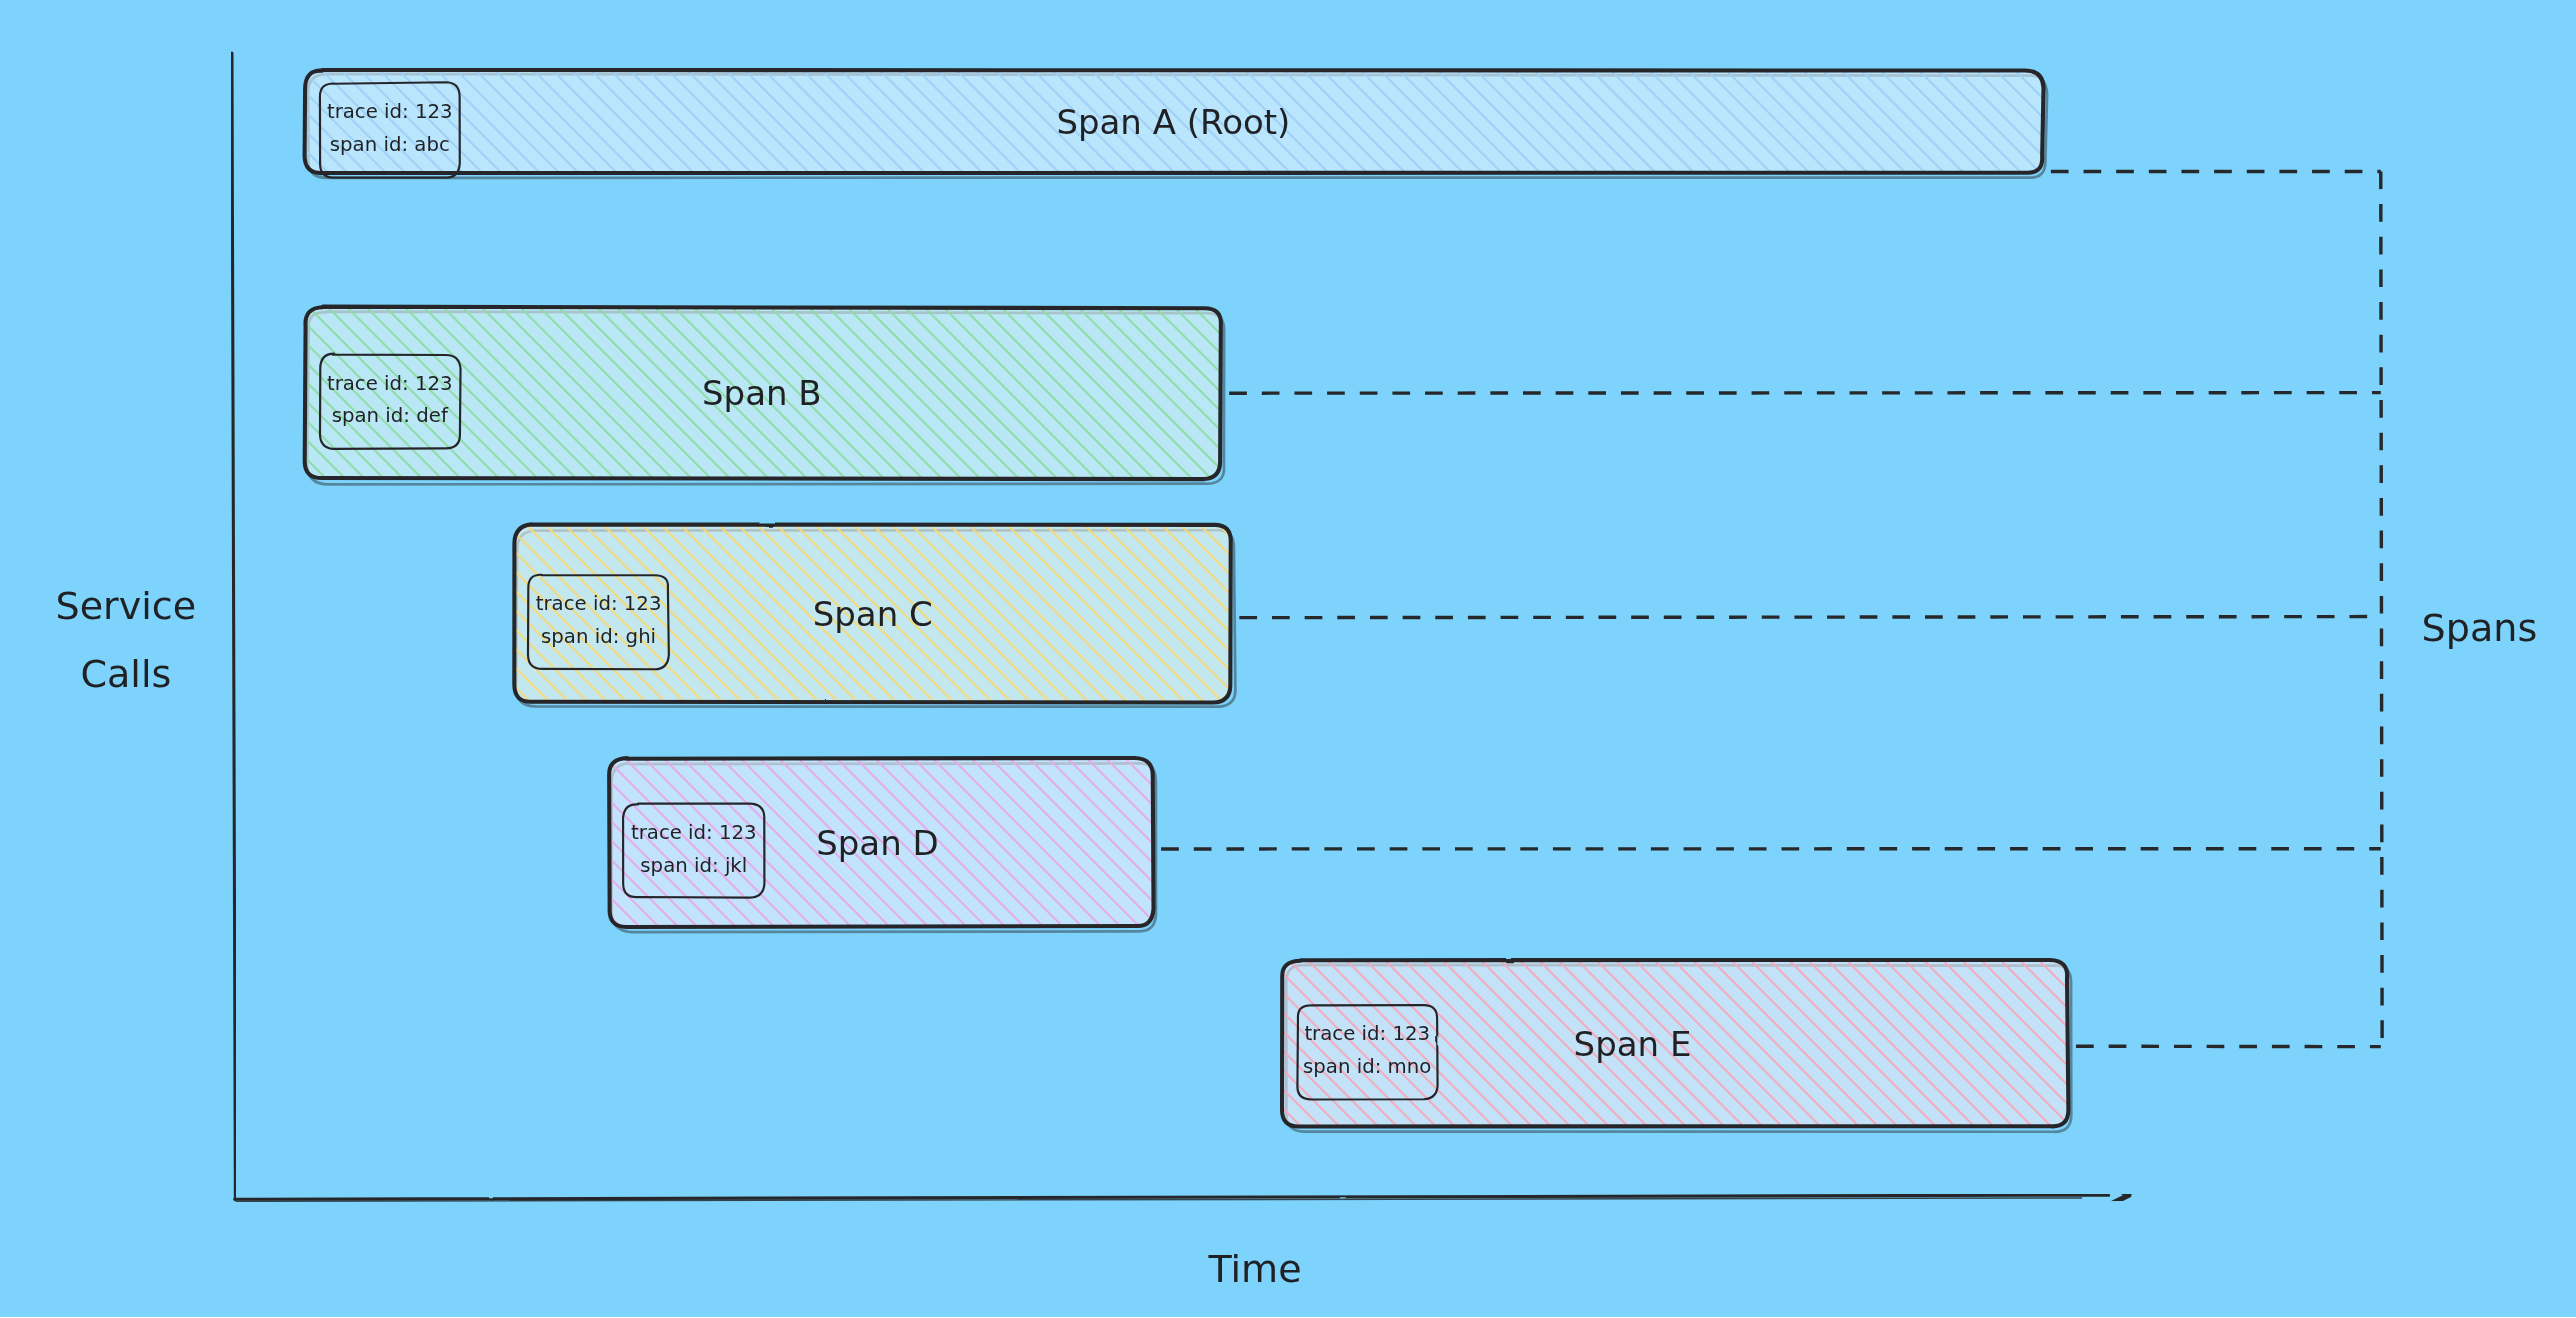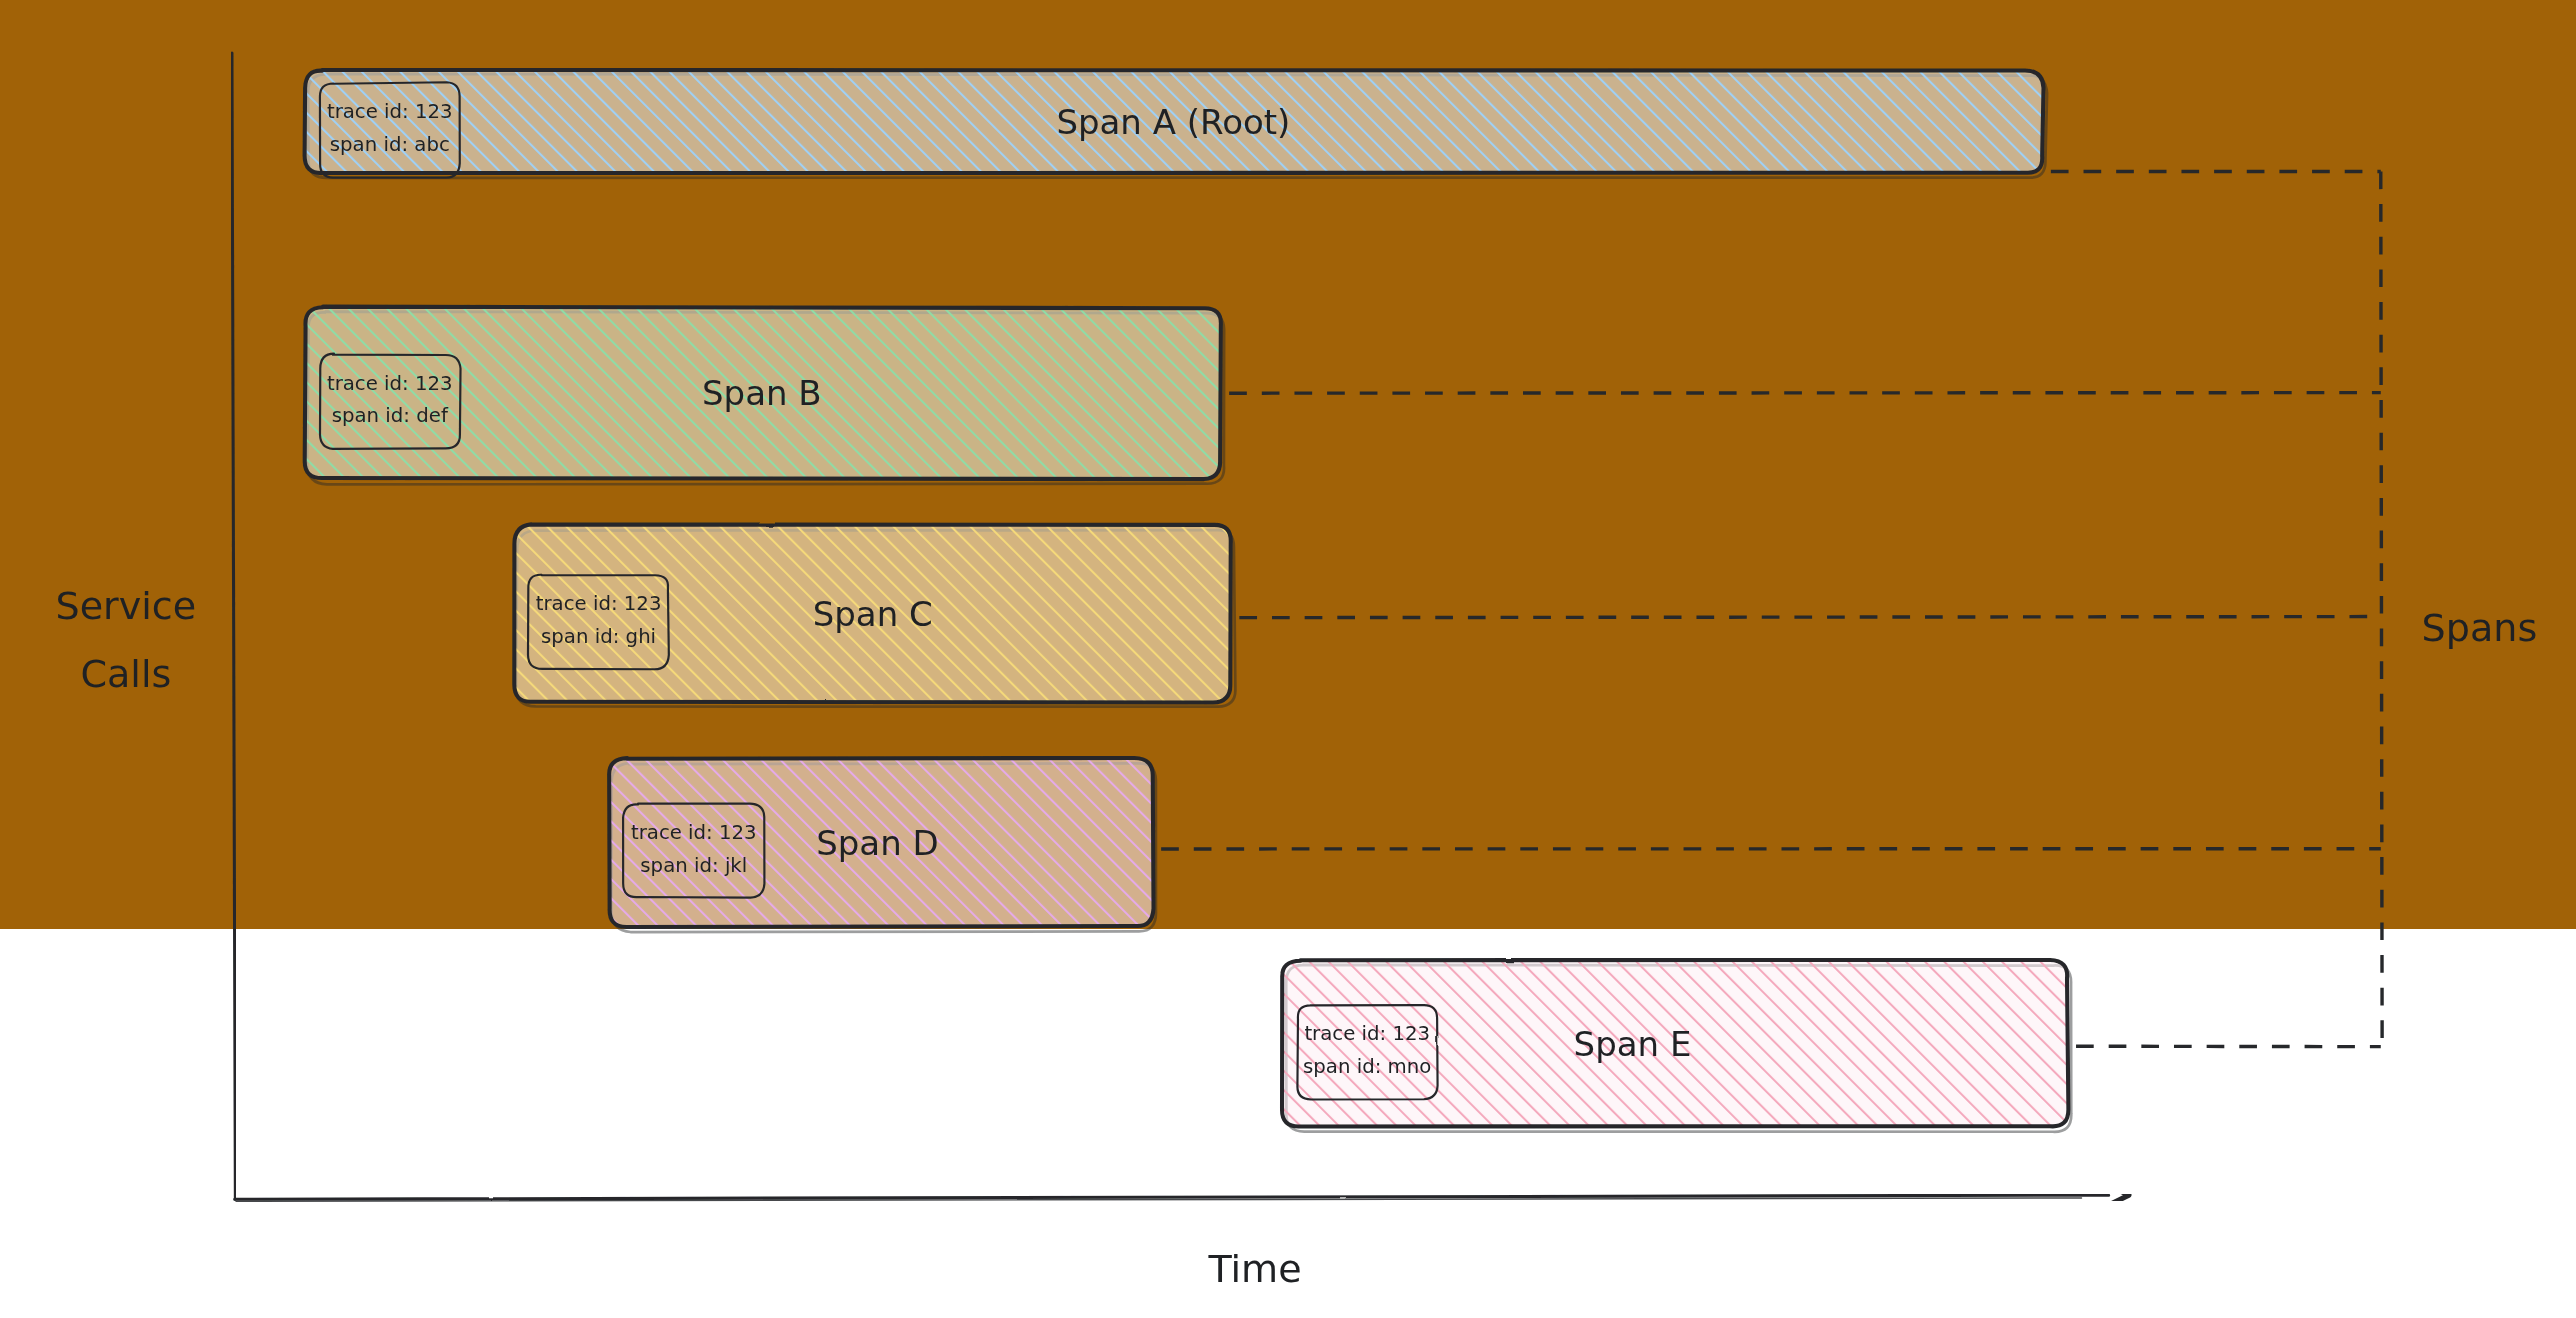--- a/index.html
+++ b/index.html
@@ -10,22 +10,22 @@
   }
   body {
     width: 2576px;
     height: 1319px;
     overflow: hidden;
     font-family: "DejaVu Sans", sans-serif;
   }
   #stage {
     position: relative;
     width: 2576px;
-    height: 929px;
-    background: #a16207;
+    height: 1317px;
+    background: #7dd3fc;
   }
   #canvas {
     position: absolute;
     left: 0;
     top: 0;
     width: 2576px;
     height: 1319px;
   }
   .sr-only {
     position: absolute;

